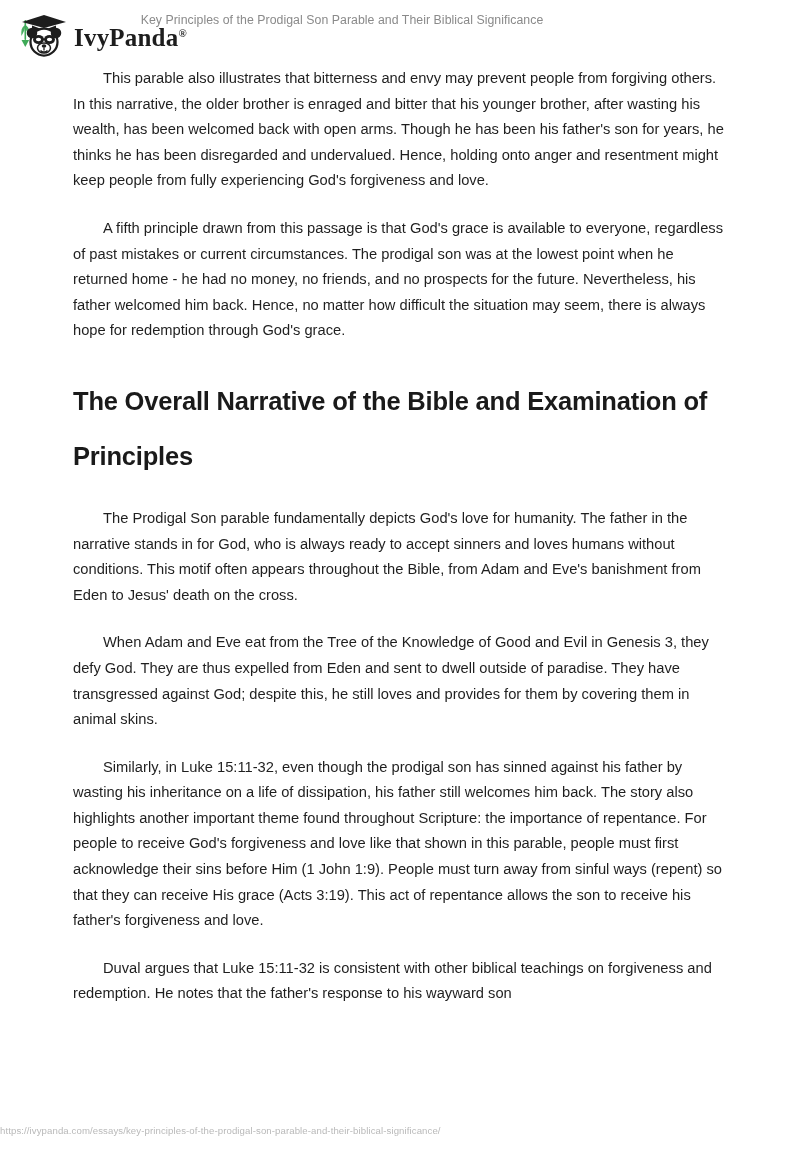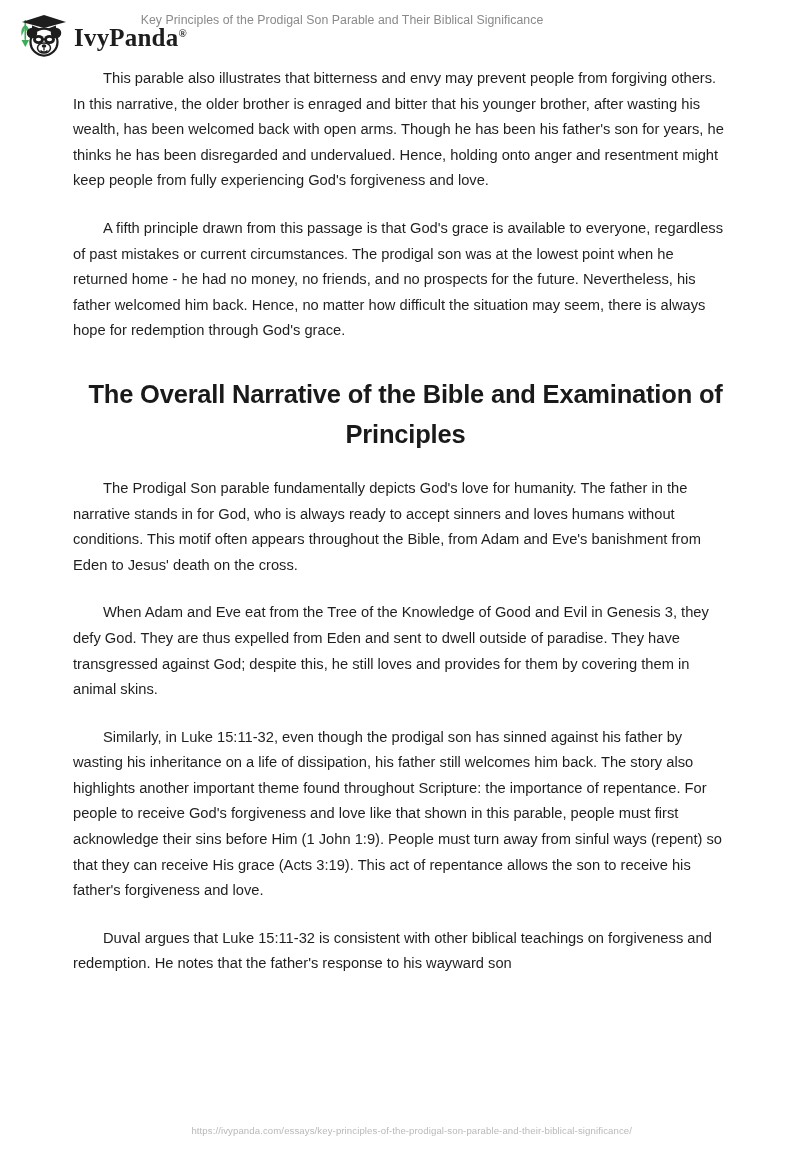--- a/index.html
+++ b/index.html
@@ -82,37 +82,36 @@
     line-height: 25.6px;
     color: #1f1f1f;
     text-indent: 30px;
     font-family: "Liberation Sans", sans-serif;
     text-align: left;
   }
   .article p.no-indent {
     text-indent: 0;
   }
   .article h2 {
-    margin: 30px 0 22px 10px;
+    margin: 30px 0 22px 0;
     font-size: 25.5px;
-    line-height: 40px;
+    line-height: 55px;
     font-weight: bold;
     color: #1a1a1a;
     font-family: "Liberation Sans", sans-serif;
     letter-spacing: -0.2px;
-    text-align: center;
   }
 
   
   .page-footer {
     position: absolute;
     left: 0;
     bottom: 22px;
     width: 632px;
-    text-align: right;
+    text-align: left;
   }
   .footer-url {
     font-size: 9.6px;
     color: #b9b9b9;
     font-family: "Liberation Sans", sans-serif;
     letter-spacing: .1px;
   }
 </style>
 </head>
 <body>

